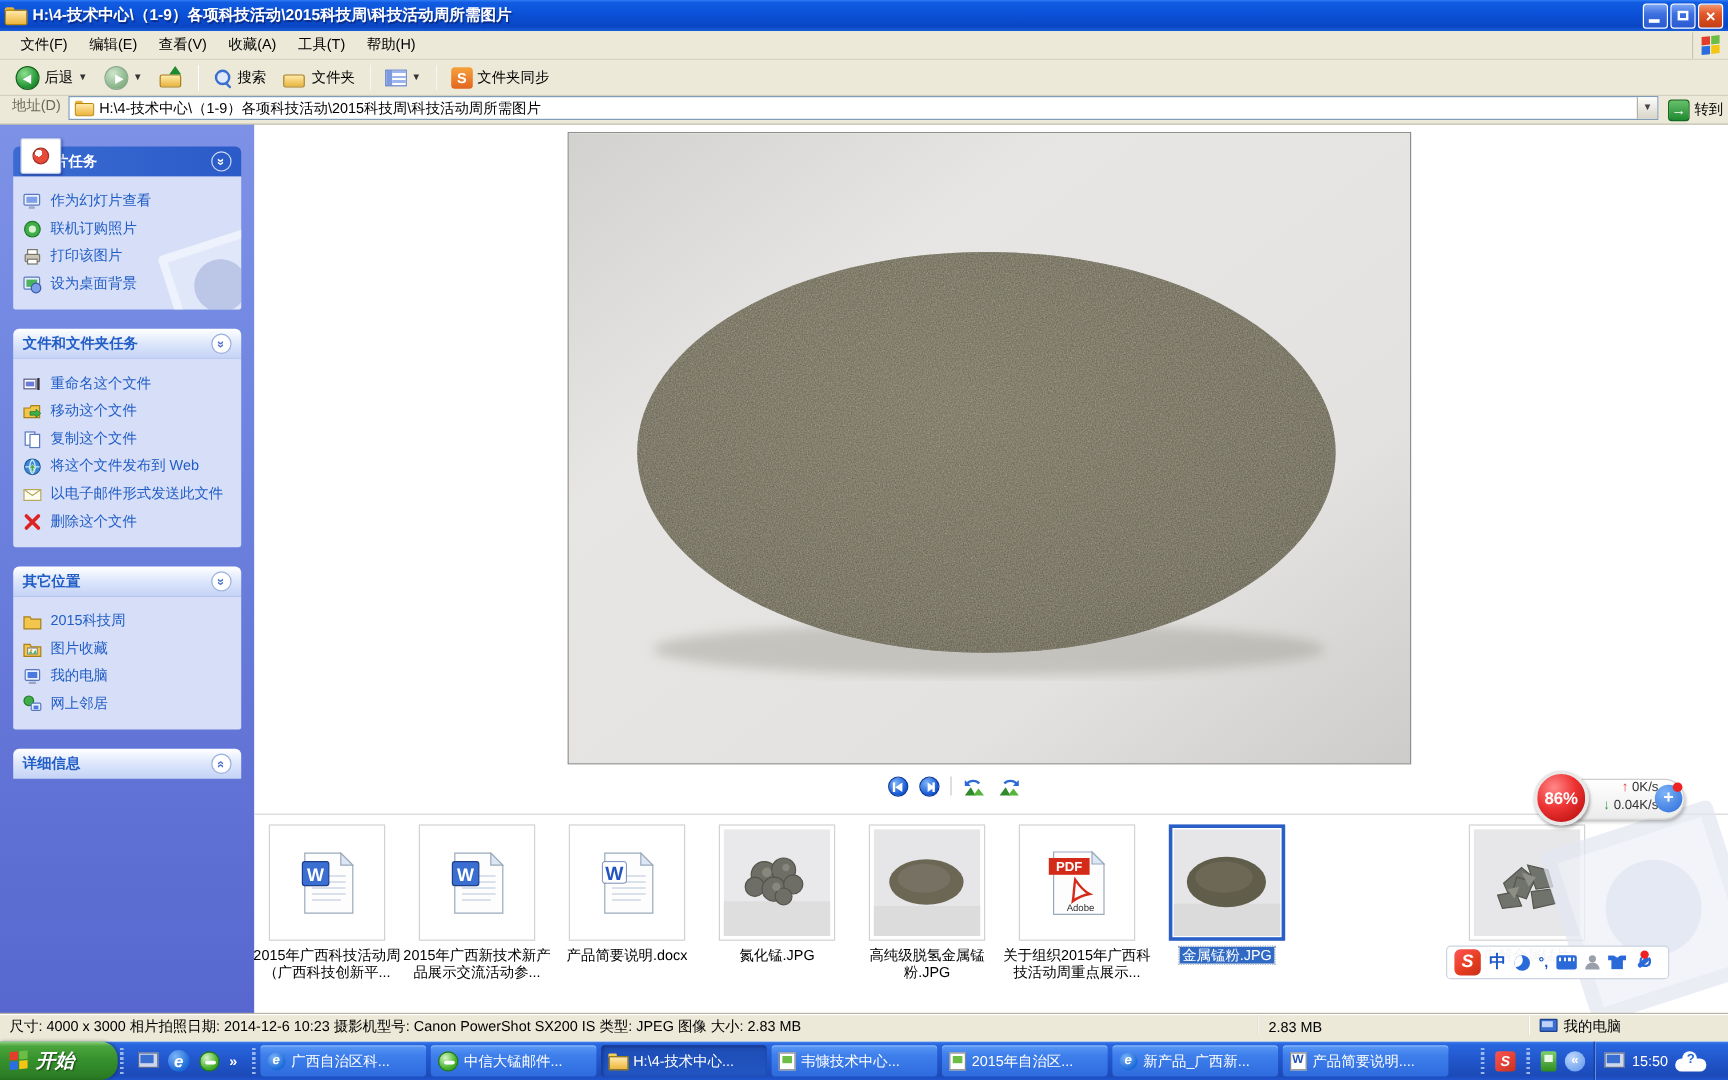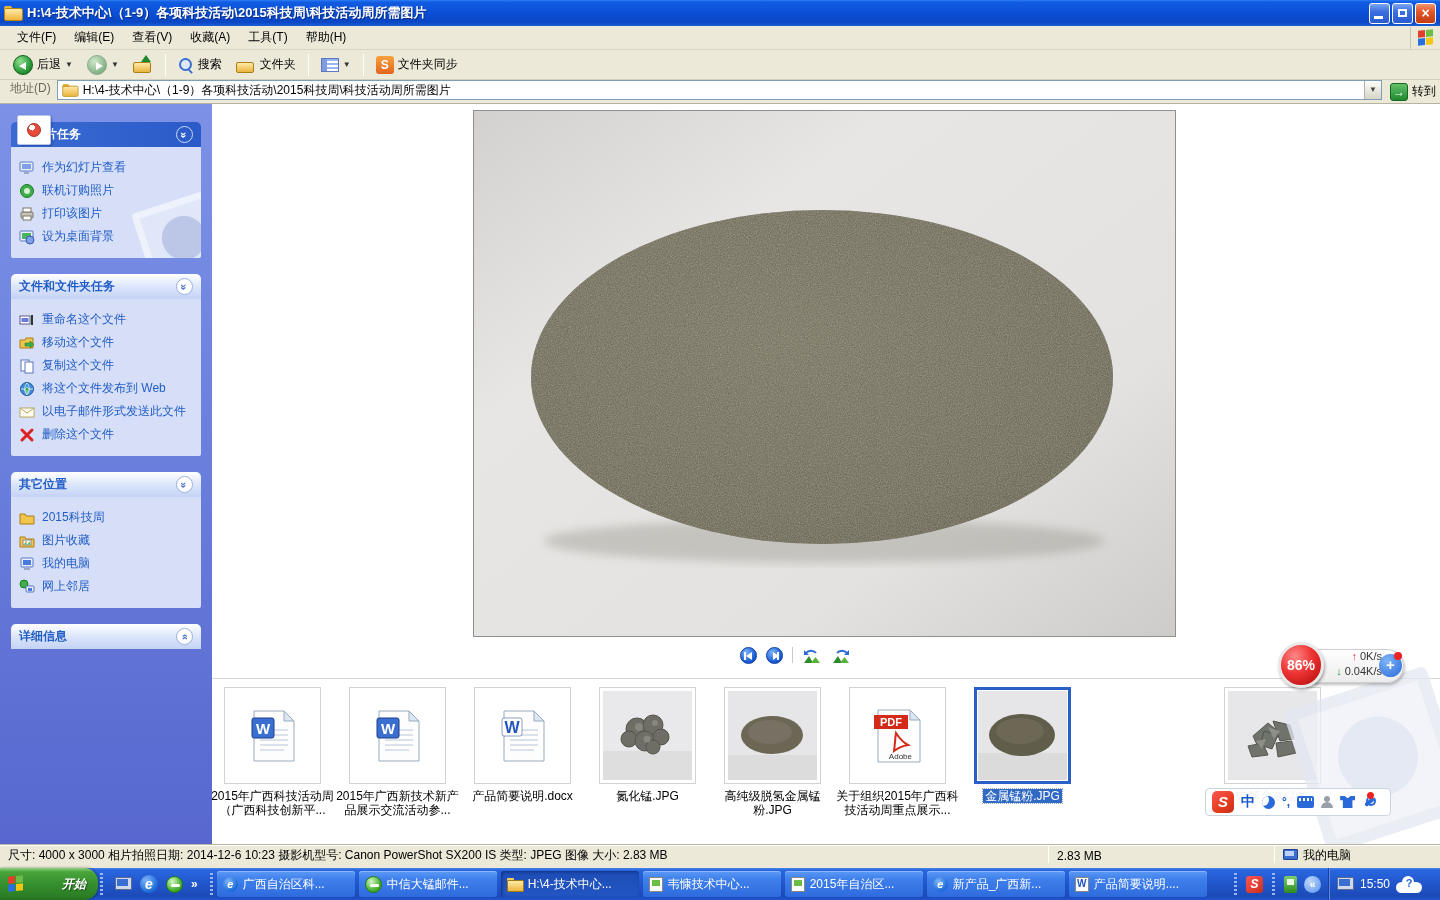--- a/index.html
+++ b/index.html
@@ -160,21 +160,21 @@
   .pcicon { width:15px; height:13px; position:relative; }
   .pcicon::before { content:""; position:absolute; left:0; top:0; width:13px; height:9px; background:#3a6ed0; border:1px solid #20408a; border-radius:1px; }
   .pcicon::after { content:""; position:absolute; left:2px; top:2px; width:9px; height:5px; background:#bcd2f8; }
 
   
   #taskbar { position:absolute; top:868px; left:0; width:1440px; height:32px;
     background:linear-gradient(180deg,#4a86e8 0%,#2967e0 6%,#2257cd 45%,#1c4ab8 88%,#1f55d0 100%); display:flex; align-items:center; }
   #startbtn { height:32px; width:98px; border-radius:0 14px 14px 0;
     background:linear-gradient(180deg,#8fd27e 0%,#4aa53c 12%,#37922e 45%,#2b7d24 90%,#256e20 100%);
     box-shadow:1px 0 3px rgba(0,0,0,.4); display:flex; align-items:center; gap:6px; padding-left:8px; }
-  #startbtn .stext { color:#fff; font-weight:bold; font-style:italic; font-size:12px; text-shadow:1px 1px 1px #1d4f18;margin-left:32px; }
+  #startbtn .stext { color:#fff; font-weight:bold; font-style:italic; font-size:16px; text-shadow:1px 1px 1px #1d4f18; }
   .qlzone { display:flex; align-items:center; gap:8px; padding:0 10px; }
   .dotsep { width:3px; height:22px; background:repeating-linear-gradient(180deg,#9ab8f0 0 2px,transparent 2px 4px); margin:0 2px; }
   .ie-e { width:18px; height:18px; border-radius:50%; color:#fff; font-weight:bold; font-size:14px; line-height:18px; text-align:center;
     background:radial-gradient(circle at 35% 30%,#7db4f8,#1a6ad8 70%); font-style:italic; }
   .greenball { width:17px; height:17px; border-radius:50%; background:radial-gradient(circle at 35% 30%,#d6f5c8,#49b32e 60%,#2d8a18); border:1px solid #227a12; position:relative; }
   .greenball::after { content:""; position:absolute; left:4px; top:7px; width:9px; height:3px; background:#fff; border-radius:2px; }
   .monic { width:17px; height:15px; position:relative; }
   .monic::before { content:""; position:absolute; left:0; top:0; width:15px; height:11px; background:#cfd8ea; border:1px solid #5a6a90; }
   .monic::after { content:""; position:absolute; left:2px; top:2px; width:11px; height:7px; background:#3a6ed0; }
   .ovfl { color:#fff; font-weight:bold; }

